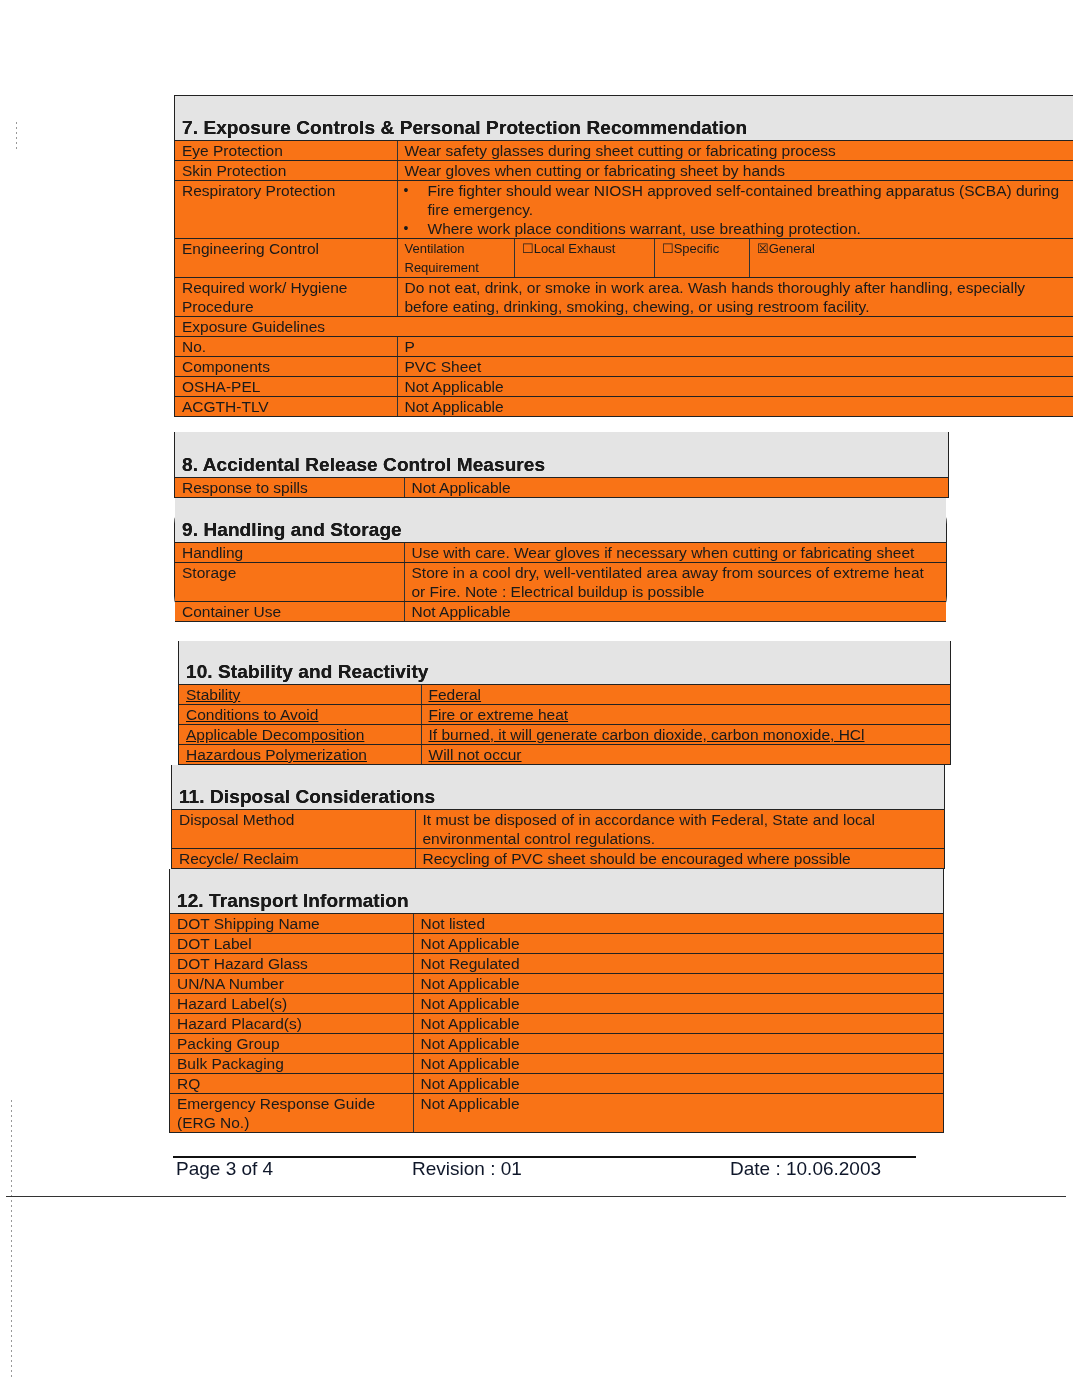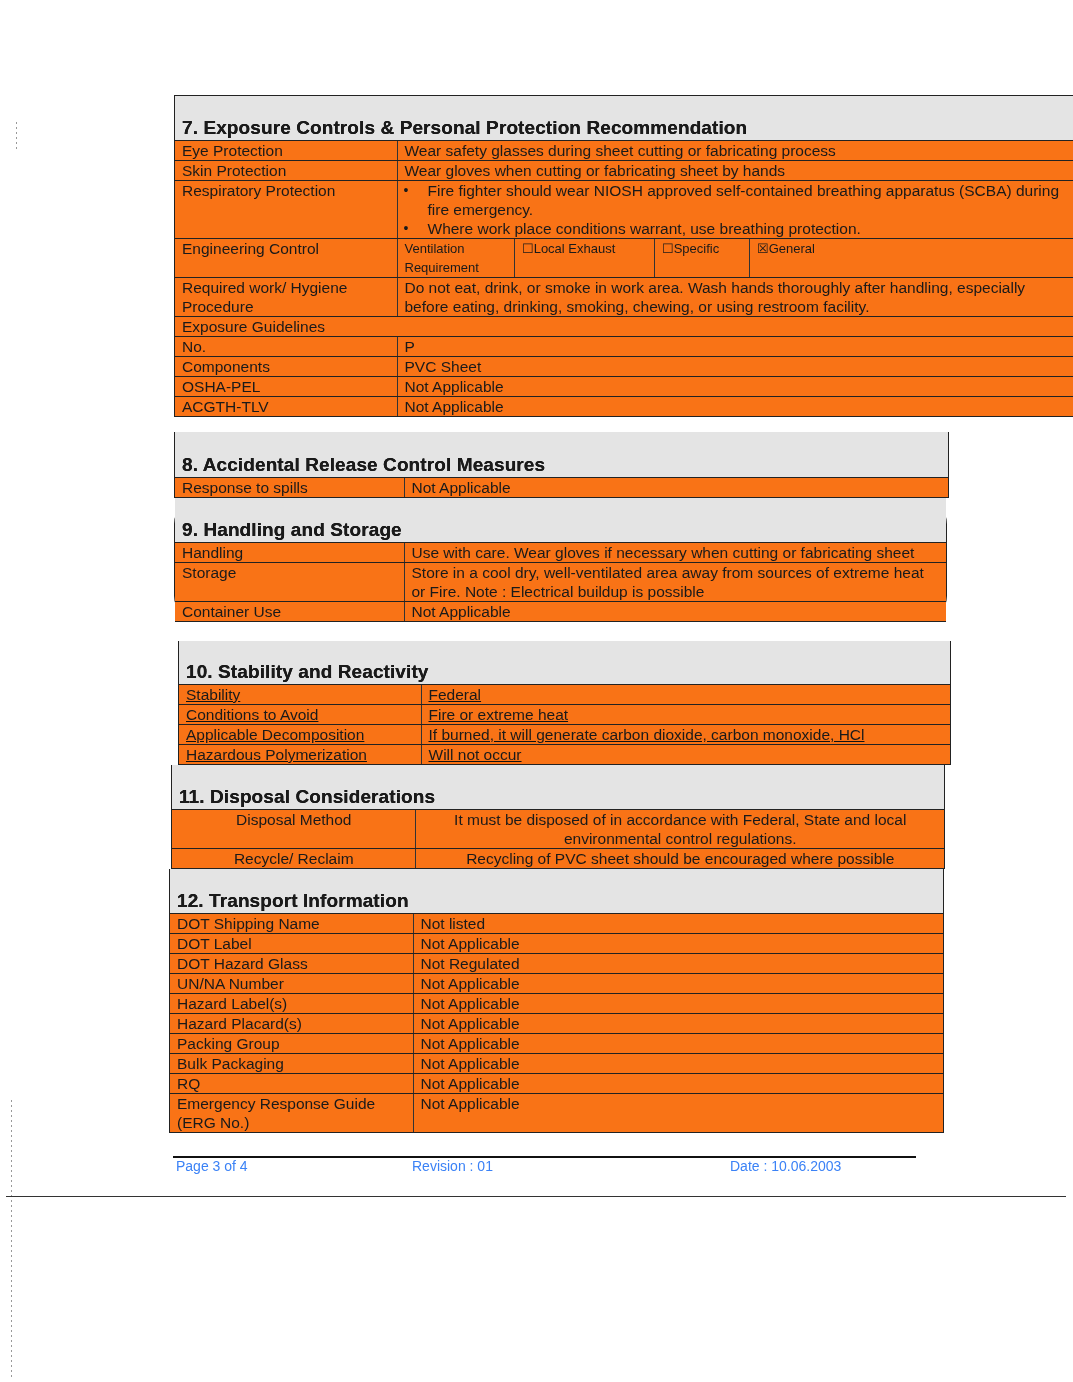--- a/index.html
+++ b/index.html
@@ -44,21 +44,21 @@
   table.vent { width: 100%; border-collapse: collapse; }
   table.vent td {
     border: none; border-right: 1px solid #333; padding: 0 6px 0 7px;
     font-size: 13px; line-height: 19px; vertical-align: top;
   }
   table.vent td:last-child { border-right: none; }
 
   .full td { border-right: none !important; }
 
   .footer-rule { position: absolute; left: 173px; top: 1156px; width: 743px; height: 2px; background: #111; }
-  .footer { position: absolute; top: 1158px; font-size: 14px; color: #3b82f6; }
+  .footer { position: absolute; top: 1158px; font-size: 19px; color: #0f172a; }
   .page-rule { position: absolute; left: 6px; top: 1196px; width: 1060px; height: 1px; background: #333; }
   .scan-mark { position: absolute; width: 1px; background: repeating-linear-gradient(#999 0 2px, transparent 2px 5px); }
 </style>
 </head>
 <body>
 
 <div class="scan-mark" style="left:16px; top:122px; height:30px;"></div>
 <div class="scan-mark" style="left:11px; top:1100px; height:280px;"></div>
 
 <div class="block" style="left:174px; top:95px; width:900px;">
@@ -203,21 +203,21 @@
       <td>If burned, it will generate carbon dioxide, carbon monoxide, HCl</td>
     </tr>
     <tr>
       <td class="k">Hazardous Polymerization</td>
       <td>Will not occur</td>
     </tr>
   </tbody>
     </table>
 </div>
 
-<div class="block" style="left:171px; top:765px; width:774px;text-align:center;">
+<div class="block" style="left:171px; top:765px; width:774px;">
   <div class="sec-head shade" style="height:45px; border-top:none;">
     <span class="sec-title">11.  Disposal Considerations</span>
   </div>
   <table class="kv">
     <colgroup>
         <col style="width:243px">
         <col>
       </colgroup>
     <tbody>
         <tr>

